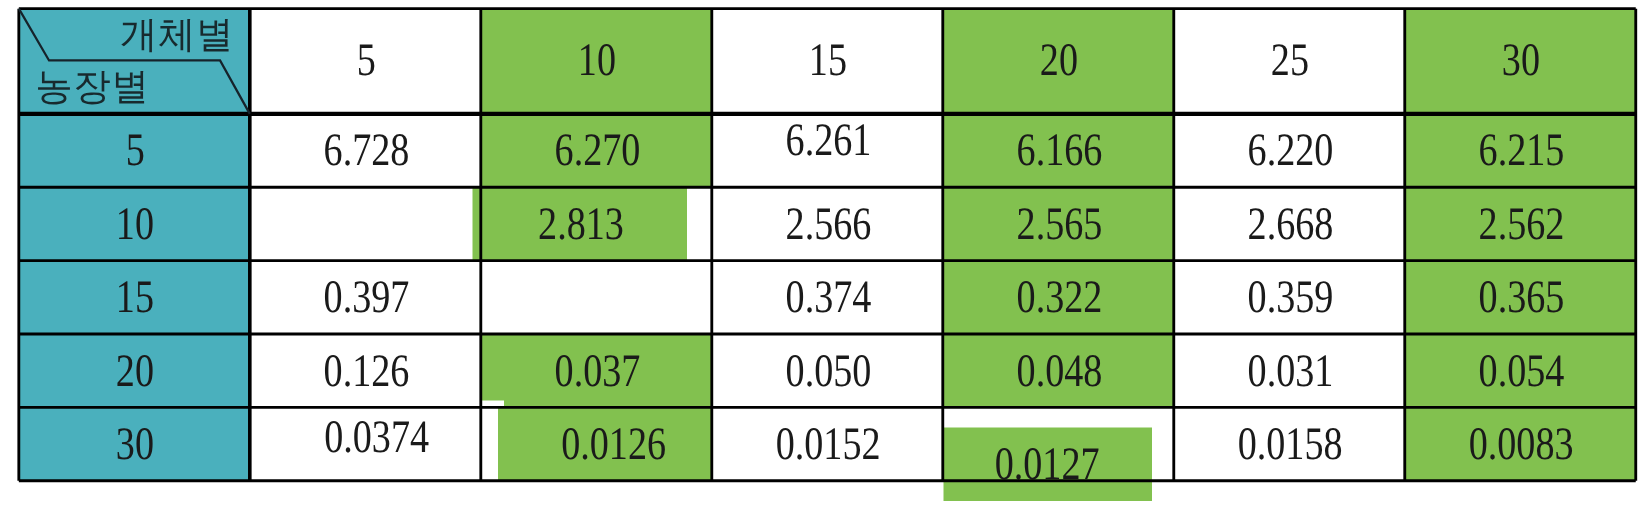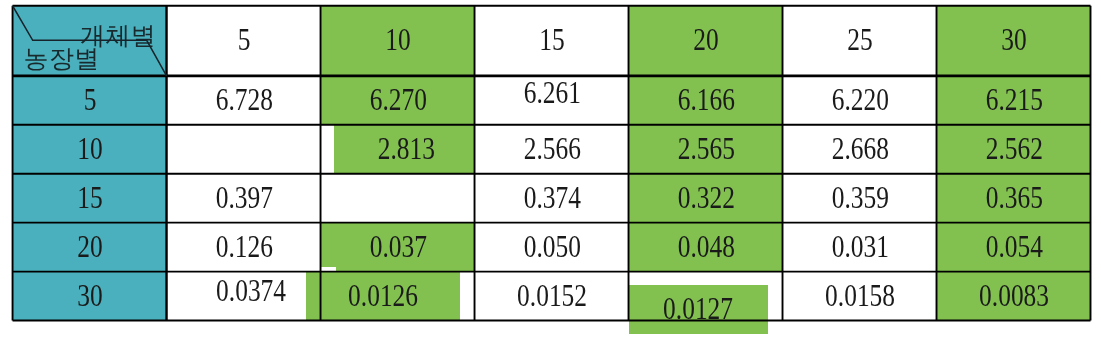--- a/index.html
+++ b/index.html
@@ -41,21 +41,21 @@
   }
   .corner-label {
     position:absolute;
     font-family:"Liberation Serif", serif;
     font-size:25px;
     letter-spacing:0.4px;
     line-height:1;
     color:#182a2e;
     white-space:nowrap;
   }
-  #corner-column-label { right:10.4px;  top:5.1px;margin-top:12px; }
+  #corner-column-label { right:10.4px;  top:5.1px; }
   #corner-row-label    { left:10.95px;  bottom:4.9px; }
 
   #table-gridlines {
     position:absolute; left:0; top:0;
     pointer-events:none;
   }
   #table-gridlines line { stroke:#000000; }
   #corner-diagonal-divider { fill:none; stroke:#16232b; stroke-width:1.5; }
 </style>
 </head>
@@ -105,21 +105,21 @@
   <div class="cell white" style="left:782.514px;top:75.9px;width:153.993px;height:48.92px">
     <span class="num">6.220</span>
   </div>
   <div class="cell green" style="left:936.507px;top:75.9px;width:153.993px;height:48.92px">
     <span class="num">6.215</span>
   </div>
 
   <div class="cell rowhdr" style="left:12.55px;top:124.82px;width:153.993px;height:48.92px">
     <span class="num">10</span>
   </div>
-  <div class="cell green" style="left:334px;top:124.82px;width:143px;height:48.92px">
+  <div class="cell green" style="left:315px;top:124.82px;width:143px;height:48.92px">
     <span class="num">2.813</span>
   </div>
   <div class="cell white" style="left:474.529px;top:124.82px;width:153.993px;height:48.92px">
     <span class="num">2.566</span>
   </div>
   <div class="cell green" style="left:628.521px;top:124.82px;width:153.993px;height:48.92px">
     <span class="num">2.565</span>
   </div>
   <div class="cell white" style="left:782.514px;top:124.82px;width:153.993px;height:48.92px">
     <span class="num">2.668</span>
@@ -168,21 +168,21 @@
   <div class="cell green" style="left:936.507px;top:222.66px;width:153.993px;height:48.92px">
     <span class="num">0.054</span>
   </div>
 
   <div class="cell rowhdr" style="left:12.55px;top:271.58px;width:153.993px;height:48.92px">
     <span class="num">30</span>
   </div>
   <div class="cell white" style="left:166.543px;top:267px;width:169px;height:48.92px">
     <span class="num">0.0374</span>
   </div>
-  <div class="cell green" style="left:306px;top:271.58px;width:153.993px;height:48.92px">
+  <div class="cell green" style="left:332px;top:271.58px;width:153.993px;height:48.92px">
     <span class="num">0.0126</span>
   </div>
   <div class="cell white" style="left:474.529px;top:271.58px;width:153.993px;height:48.92px">
     <span class="num">0.0152</span>
   </div>
   <div class="cell green" style="left:628.521px;top:285px;width:139px;height:48.92px">
     <span class="num">0.0127</span>
   </div>
   <div class="cell white" style="left:782.514px;top:271.58px;width:153.993px;height:48.92px">
     <span class="num">0.0158</span>

